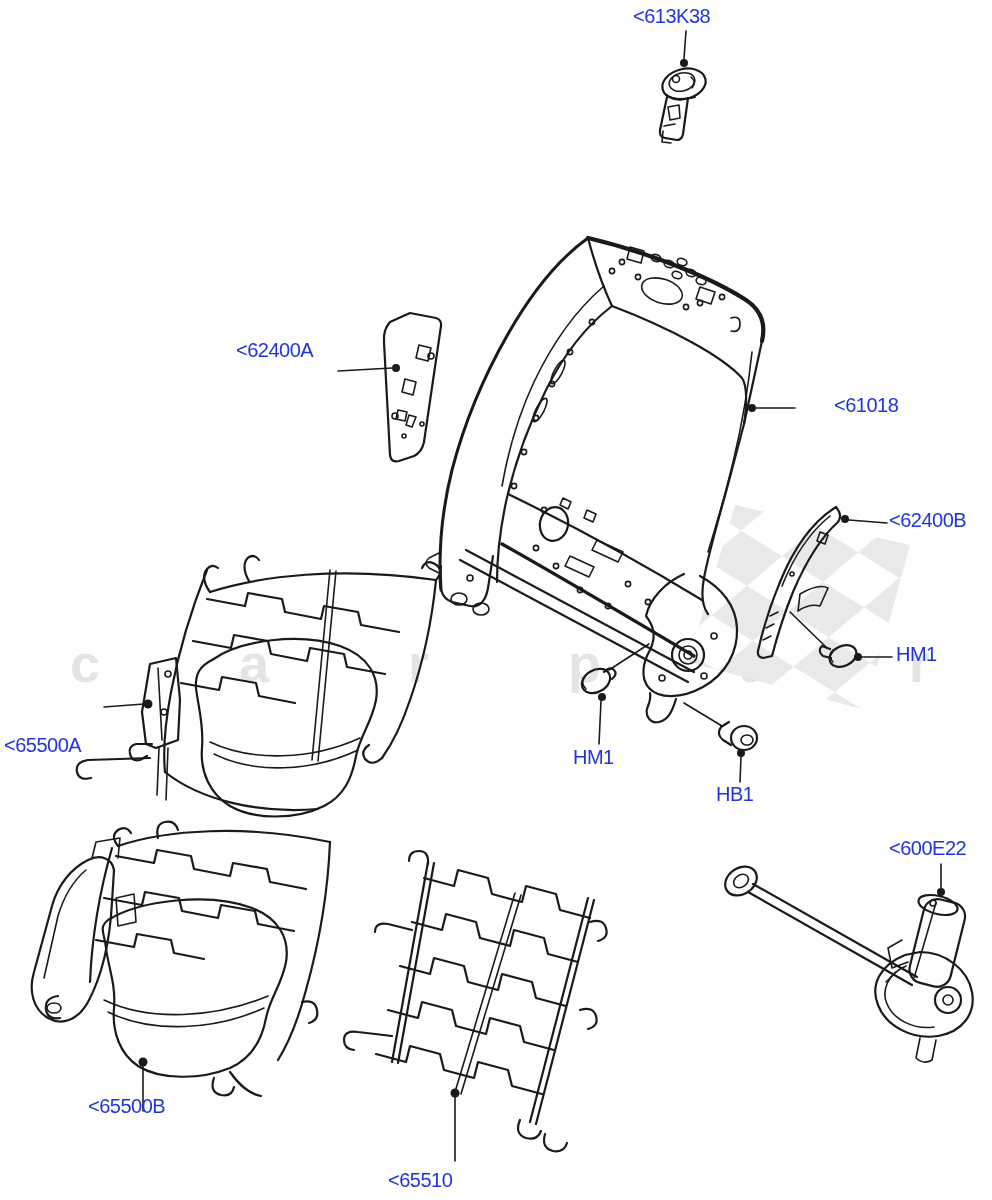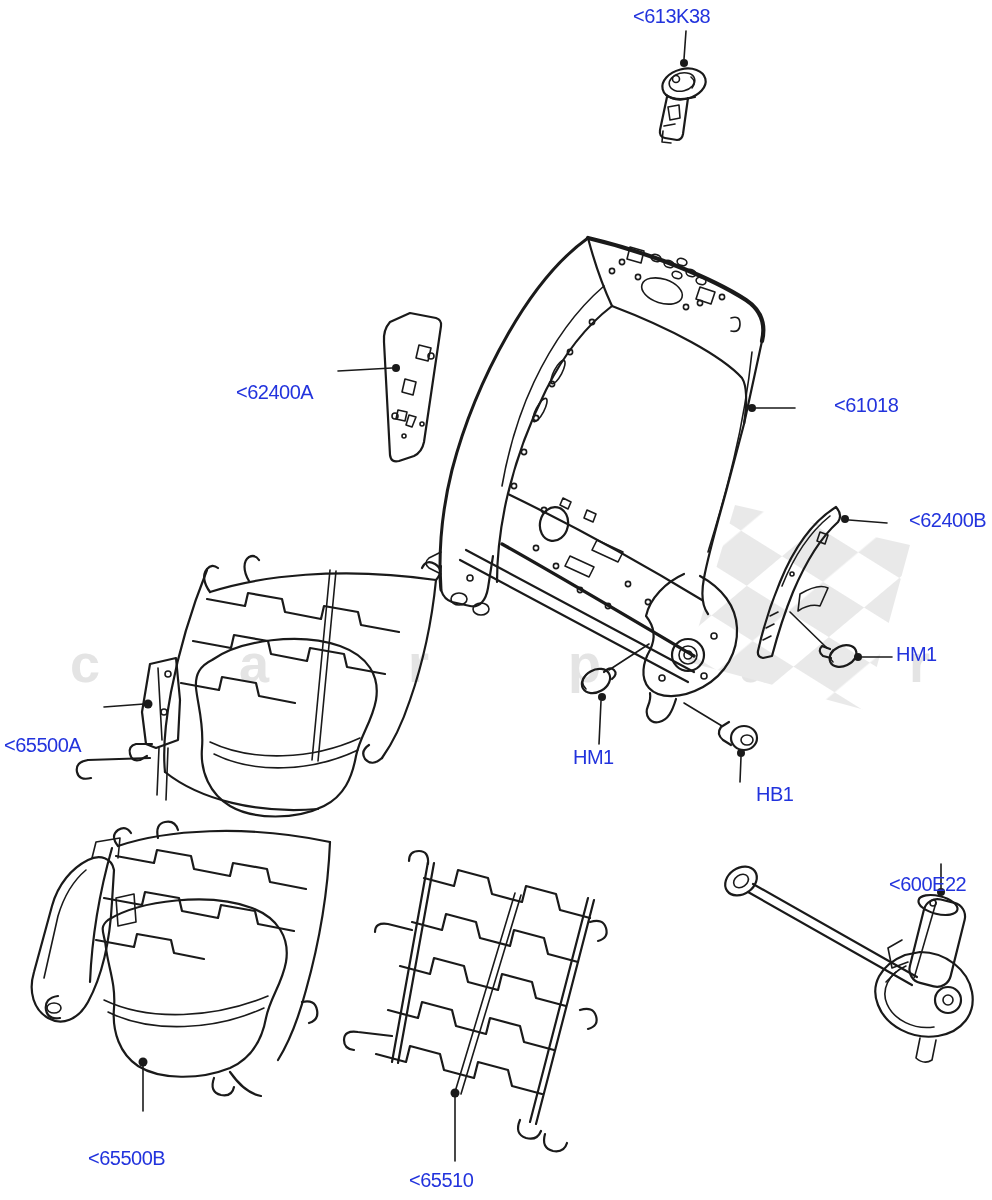--- a/index.html
+++ b/index.html
@@ -297,24 +297,24 @@
       <path class="ln thin" d="M906,966 C888,974 881,990 887,1004 C894,1020 914,1030 934,1027"></path>
       <circle class="ln" cx="948" cy="1000" r="13"></circle>
       <circle class="ln thin" cx="948" cy="1000" r="5"></circle>
       <path class="ln thin" d="M920,1038 L916,1058 q8,7 16,2 L936,1040"></path>
       <path class="ln thin" d="M902,940 L888,948 L892,968 L908,962"></path>
       <path class="ln thin" d="M896,972 l-10,10"></path>
     </g>
   </svg>
 
   <div class="lbl" style="left:633px;top:6px">&lt;613K38</div>
-  <div class="lbl" style="left:236px;top:382px">&lt;62400A</div>
+  <div class="lbl" style="left:236px;top:340px">&lt;62400A</div>
   <div class="lbl" style="left:834px;top:395px">&lt;61018</div>
-  <div class="lbl" style="left:909px;top:510px">&lt;62400B</div>
+  <div class="lbl" style="left:889px;top:510px">&lt;62400B</div>
   <div class="lbl" style="left:896px;top:644px">HM1</div>
   <div class="lbl" style="left:4px;top:735px">&lt;65500A</div>
   <div class="lbl" style="left:573px;top:747px">HM1</div>
-  <div class="lbl" style="left:756px;top:784px">HB1</div>
-  <div class="lbl" style="left:889px;top:874px">&lt;600E22</div>
-  <div class="lbl" style="left:88px;top:1148px">&lt;65500B</div>
-  <div class="lbl" style="left:409px;top:1170px">&lt;65510</div>
+  <div class="lbl" style="left:716px;top:784px">HB1</div>
+  <div class="lbl" style="left:889px;top:838px">&lt;600E22</div>
+  <div class="lbl" style="left:88px;top:1096px">&lt;65500B</div>
+  <div class="lbl" style="left:388px;top:1170px">&lt;65510</div>
 
 </div>
 
 </body></html>

